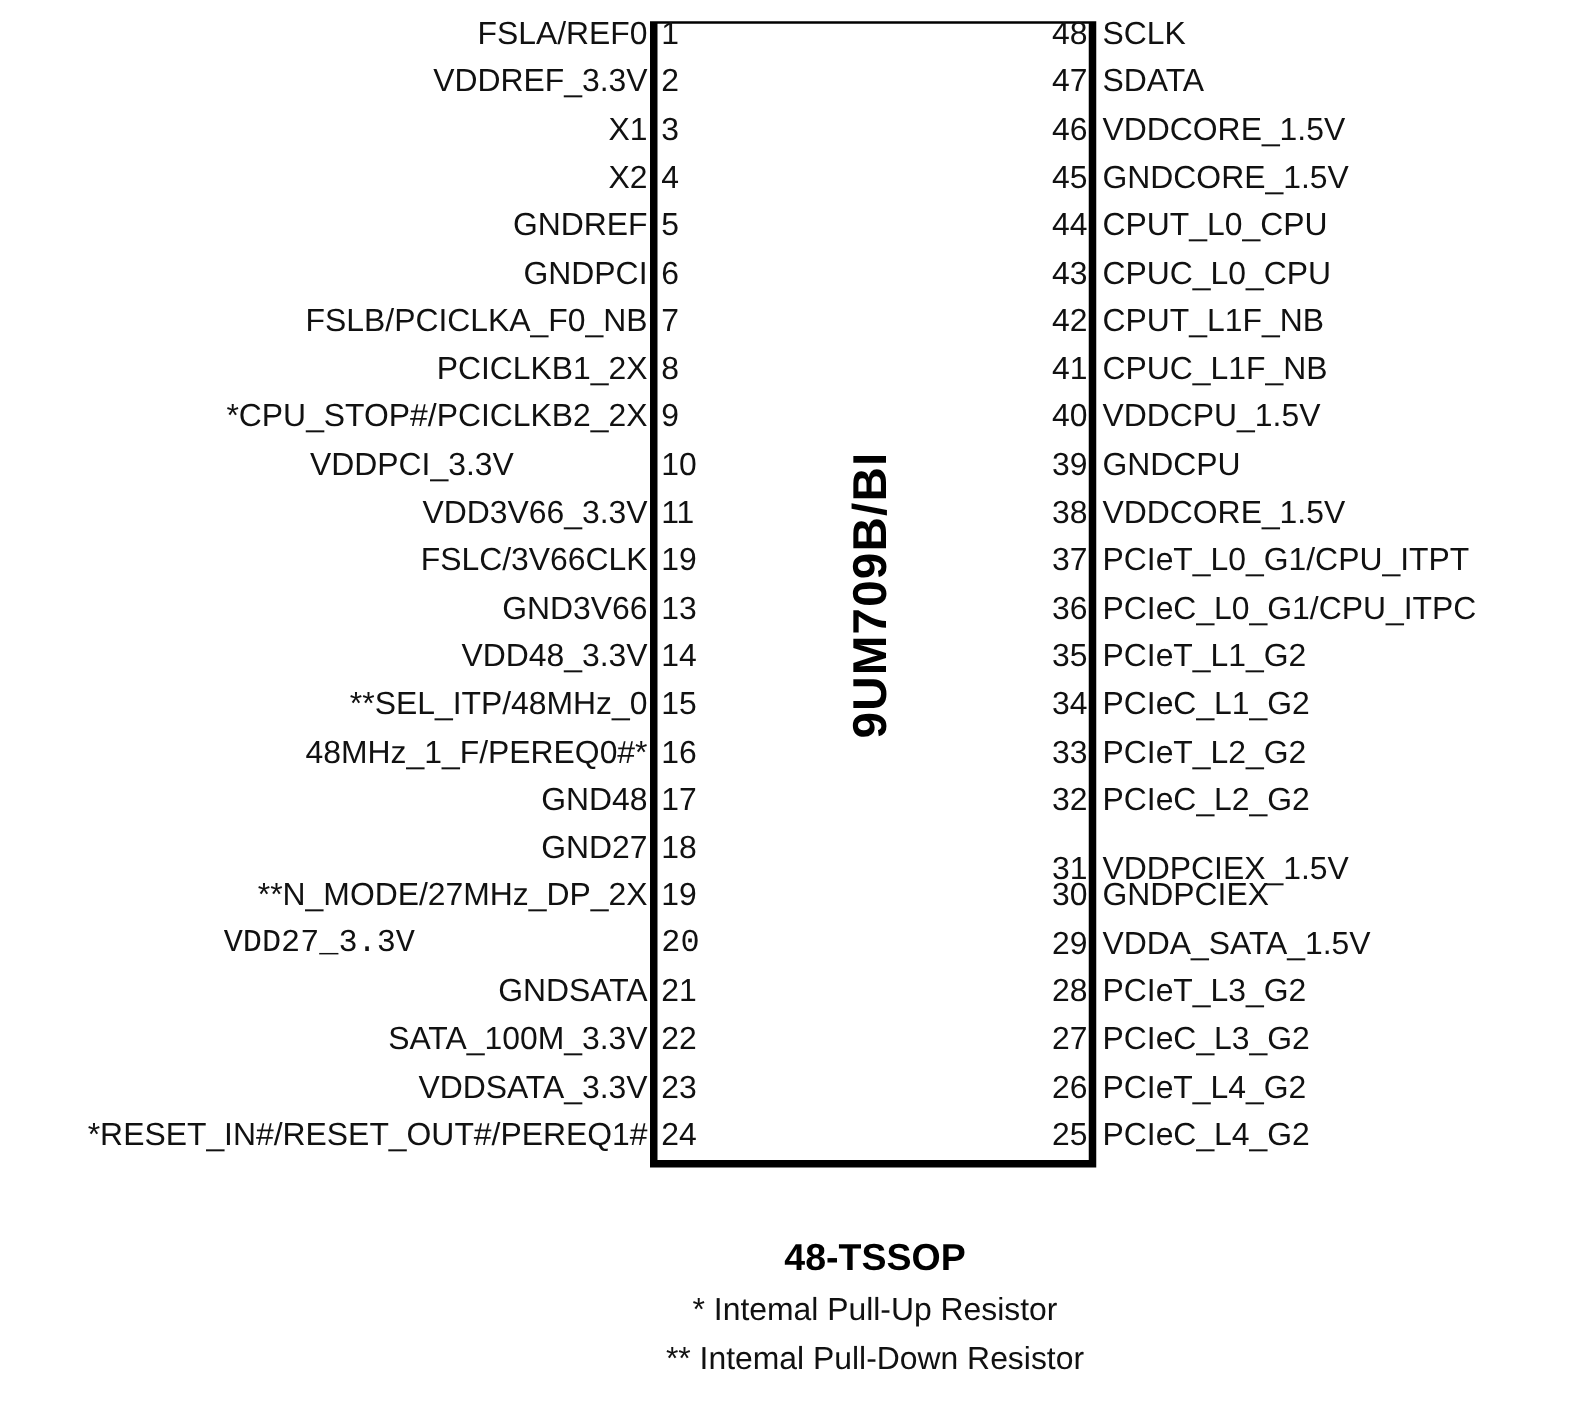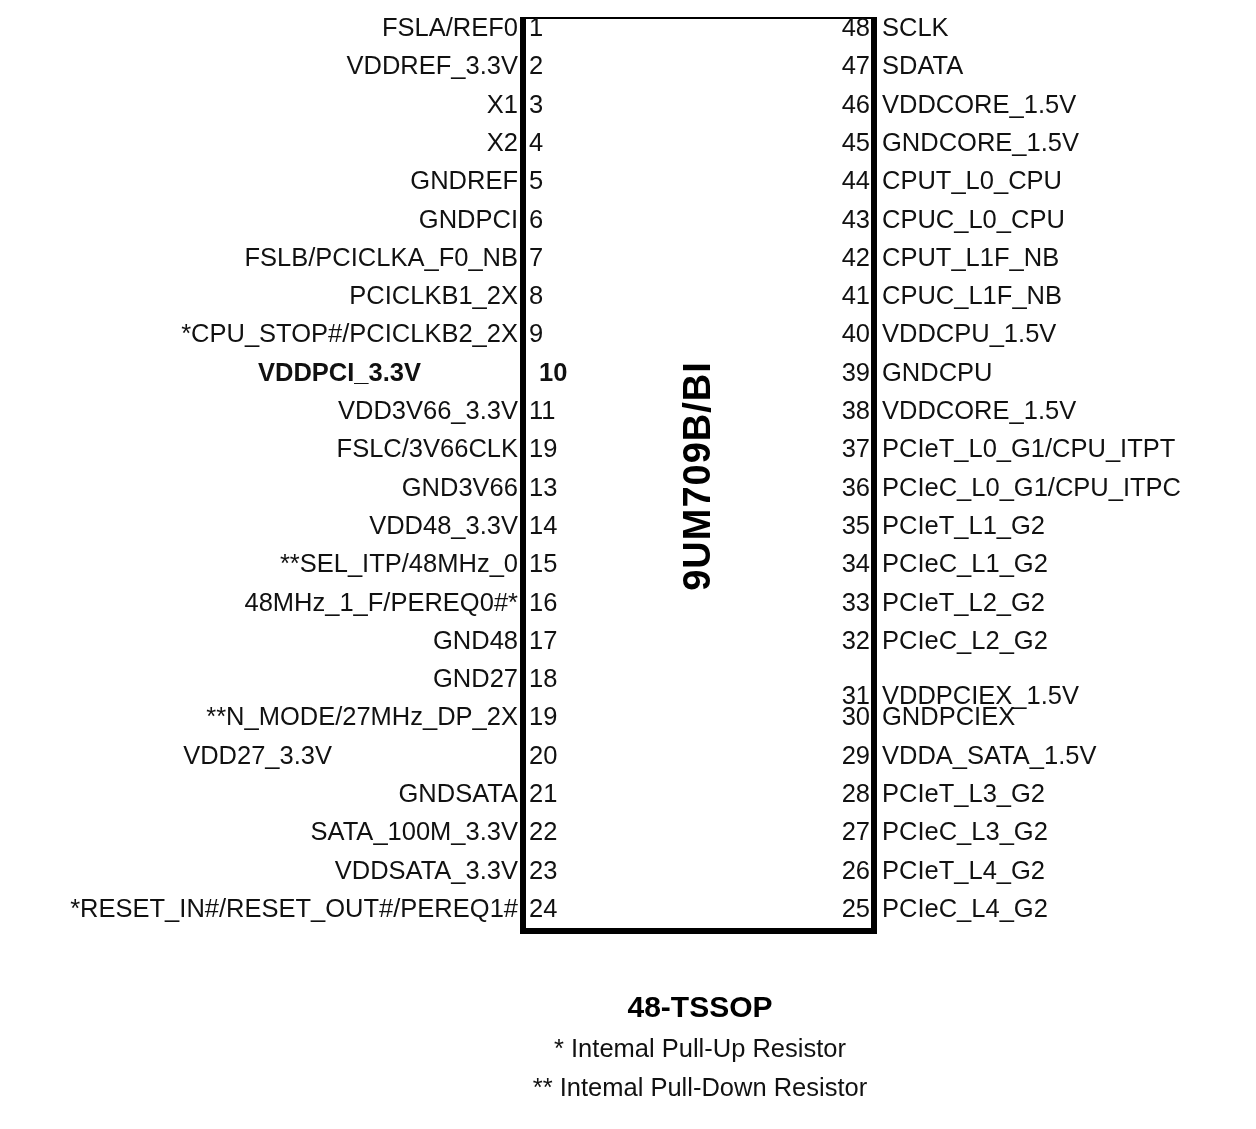--- a/index.html
+++ b/index.html
@@ -122,21 +122,21 @@
       <span class="pin-left-num">7</span>
     </div>
     <div class="pin-row" style="top: 276.1px; left: 0px; width: 1256px;">
       <span class="pin-left-name">PCICLKB1_2X</span>
       <span class="pin-left-num">8</span>
     </div>
     <div class="pin-row" style="top: 314.4px; left: 0px; width: 1256px;">
       <span class="pin-left-name">*CPU_STOP#/PCICLKB2_2X</span>
       <span class="pin-left-num">9</span>
     </div>
-    <div class="pin-row" style="top: 352.7px; left: 10px; width: 1149px; font-weight: bold;">
+    <div class="pin-row" style="top: 352.7px; left: 0px; width: 1149px;">
       <span class="pin-left-name">VDDPCI_3.3V</span>
       <span class="pin-left-num">10</span>
     </div>
     <div class="pin-row" style="top: 391px; left: 0px; width: 1256px;">
       <span class="pin-left-name">VDD3V66_3.3V</span>
       <span class="pin-left-num">11</span>
     </div>
     <div class="pin-row" style="top: 429.3px; left: 0px; width: 1256px;">
       <span class="pin-left-name">FSLC/3V66CLK</span>
       <span class="pin-left-num">19</span>
@@ -162,21 +162,21 @@
       <span class="pin-left-num">17</span>
     </div>
     <div class="pin-row" style="top: 659.1px; left: 0px; width: 1256px;">
       <span class="pin-left-name">GND27</span>
       <span class="pin-left-num">18</span>
     </div>
     <div class="pin-row" style="top: 697.4px; left: 0px; width: 1256px;">
       <span class="pin-left-name">**N_MODE/27MHz_DP_2X</span>
       <span class="pin-left-num">19</span>
     </div>
-    <div class="pin-row" style="top: 735.7px; left: 0px; width: 1070px;">
+    <div class="pin-row" style="top: 735.7px; left: 0px; width: 1070px; font-family: Liberation Mono, monospace;">
       <span class="pin-left-name">VDD27_3.3V</span>
       <span class="pin-left-num">20</span>
     </div>
     <div class="pin-row" style="top: 774px; left: 0px; width: 1256px;">
       <span class="pin-left-name">GNDSATA</span>
       <span class="pin-left-num">21</span>
     </div>
     <div class="pin-row" style="top: 812.3px; left: 0px; width: 1256px;">
       <span class="pin-left-name">SATA_100M_3.3V</span>
       <span class="pin-left-num">22</span>

